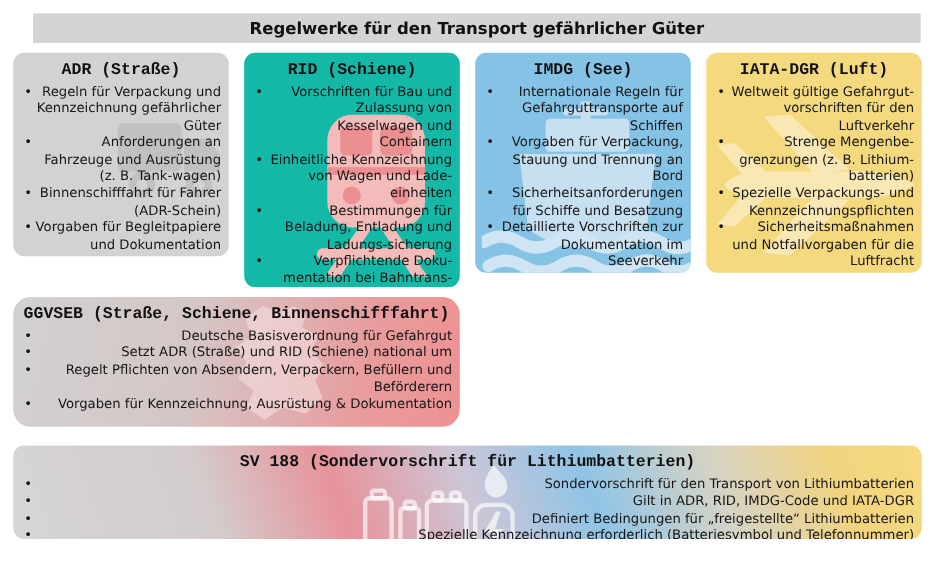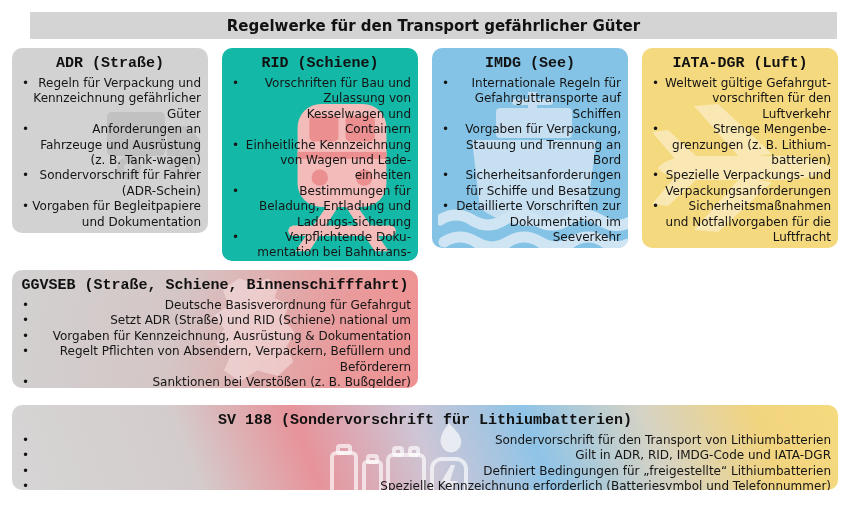--- a/index.html
+++ b/index.html
@@ -15,21 +15,21 @@
     font-size:15px;font-weight:bold;color:#111;font-family:Liberation Mono, monospace;}
   .items{position:relative;z-index:2;padding:0 7px 6px 10px;font-size:12px;line-height:15.4px;text-align:right;}
   .li{position:relative;padding-left:10px;margin:0;}
   .li::before{content:"•";position:absolute;left:0;top:0;}
 
   .card-adr{left:12px;top:48px;width:196px;height:185px;background:#d3d2d2;}
   .card-rid{left:222px;top:48px;width:196px;height:213px;background:#14b8a6;}
   .card-imdg{left:432px;top:48px;width:196px;height:200px;background:#85c3e6;}
   .card-iata{left:642px;top:48px;width:196px;height:200px;background:#f5d97e;}
   .card-ggvseb{left:12px;top:270px;width:406px;height:118px;
-    background:linear-gradient(100deg,#d2d1d1 0%,#d5c6c6 40%,#e89c9d 78%,#ef9192 100%);}
+    background:linear-gradient(100deg,#d2d1d1 0%,#d5c6c6 40%,#e89c9d 78%,#ef9192 100%);border-radius:16px;}
   .card-sv188{left:12px;top:405px;width:826px;height:85px;
     background:linear-gradient(70deg,#d6d5d5 0%,#d4cccc 22%,#e7939a 36%,#cdc6d6 50%,
       #8fc4e7 63%,#d6d3c4 77%,#f2d47f 90%,#f5da7e 100%);}
 
   .wm{position:absolute;z-index:1;}
   .wm-truck{left:92px;top:50px;width:102px;height:96px;}
   .wm-train{left:60px;top:56px;width:120px;height:152px;}
   .wm-ship{left:6px;top:44px;width:192px;height:158px;}
   .wm-plane{left:2px;top:40px;width:194px;height:160px;}
   .wm-germany{left:168px;top:6px;width:132px;height:110px;}
@@ -52,21 +52,21 @@
         <circle cx="24" cy="70" r="12"></circle>
         <circle cx="76" cy="70" r="12"></circle>
       </g>
       <circle cx="24" cy="70" r="5" fill="#d3d2d2"></circle>
       <circle cx="76" cy="70" r="5" fill="#d3d2d2"></circle>
     </svg>
     <h2>ADR (Straße)</h2>
     <div class="items">
       <div class="li">Regeln für Verpackung und Kennzeichnung gefährlicher Güter</div>
       <div class="li">Anforderungen an Fahrzeuge und Ausrüstung (z. B. Tank-wagen)</div>
-      <div class="li">Sondervorschrift für Fahrer (ADR-Schein)</div>
+      <div class="li">Binnenschifffahrt für Fahrer (ADR-Schein)</div>
       <div class="li">Vorgaben für Begleitpapiere und Dokumentation</div>
     </div>
   </section>
 
   <section class="card card-rid">
     <svg class="wm wm-train" viewBox="0 0 100 130">
       <g fill="#f3bcba">
         <rect x="12" y="0" width="76" height="88" rx="20"></rect>
         <path d="M10 126 L38 86 L48 86 L22 126 Z"></path>
         <path d="M90 126 L62 86 L52 86 L78 126 Z"></path>
@@ -116,36 +116,35 @@
         <path d="M96 70 L50 18 L74 16 L128 66 Z"></path>
         <path d="M96 90 L50 142 L74 144 L128 94 Z"></path>
         <path d="M32 72 L8 44 L24 42 L52 68 Z"></path>
         <path d="M32 88 L8 116 L24 118 L52 92 Z"></path>
       </g>
     </svg>
     <h2>IATA-DGR (Luft)</h2>
     <div class="items">
       <div class="li">Weltweit gültige Gefahrgut-vorschriften für den Luftverkehr</div>
       <div class="li">Strenge Mengenbe-grenzungen (z. B. Lithium-batterien)</div>
-      <div class="li">Spezielle Verpackungs- und Verpackungsanforderungen</div>
+      <div class="li">Spezielle Verpackungs- und Kennzeichnungspflichten</div>
       <div class="li">Sicherheitsmaßnahmen und Notfallvorgaben für die Luftfracht</div>
     </div>
   </section>
 
   <section class="card card-ggvseb">
     <svg class="wm wm-germany" viewBox="0 0 100 100">
       <path fill="rgba(248,226,226,0.55)" d="M44 2 L58 7 L70 2 L79 10 L76 20 L89 26 L84 39 L94 51 L87 64 L93 78 L79 91 L60 86 L45 96 L30 86 L36 72 L23 62 L30 48 L21 36 L34 27 L29 12 Z"></path>
     </svg>
     <h2>GGVSEB (Straße, Schiene, Binnenschifffahrt)</h2>
     <div class="items">
       <div class="li">Deutsche Basisverordnung für Gefahrgut</div>
       <div class="li">Setzt ADR (Straße) und RID (Schiene) national um</div>
+      <div class="li">Regelt Pflichten von Absendern, Verpackern, Befüllern und Beförderern</div>
       <div class="li">Vorgaben für Kennzeichnung, Ausrüstung &amp; Dokumentation</div>
-      <div class="li">Regelt Pflichten von Absendern, Verpackern, Befüllern und Beförderern</div>
-      <div class="li">Sanktionen bei Verstößen (z. B. Bußgelder)</div>
     </div>
   </section>
 
   <section class="card card-sv188">
     <svg class="wm wm-batteries" viewBox="0 0 150 94">
       <g fill="none" stroke="rgba(255,255,255,0.65)" stroke-width="4">
         <rect x="8" y="32" width="24" height="56" rx="4"></rect>
         <rect x="14" y="25" width="12" height="7" rx="2"></rect>
         <rect x="40" y="41" width="17" height="47" rx="3"></rect>
         <rect x="44" y="35" width="9" height="6" rx="2"></rect>

